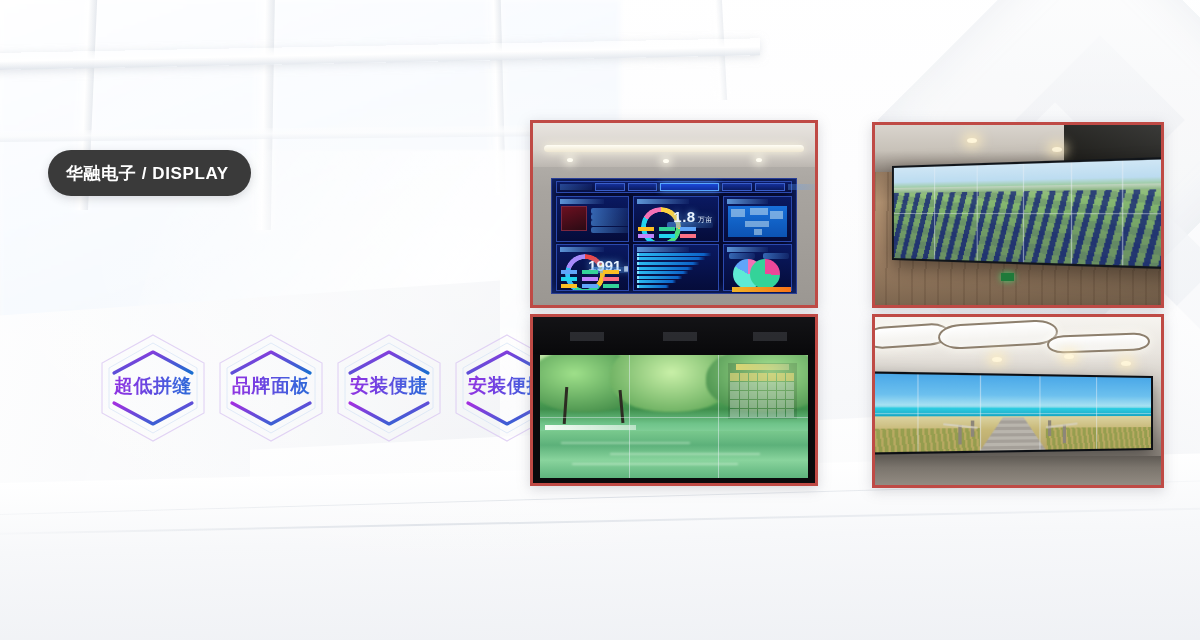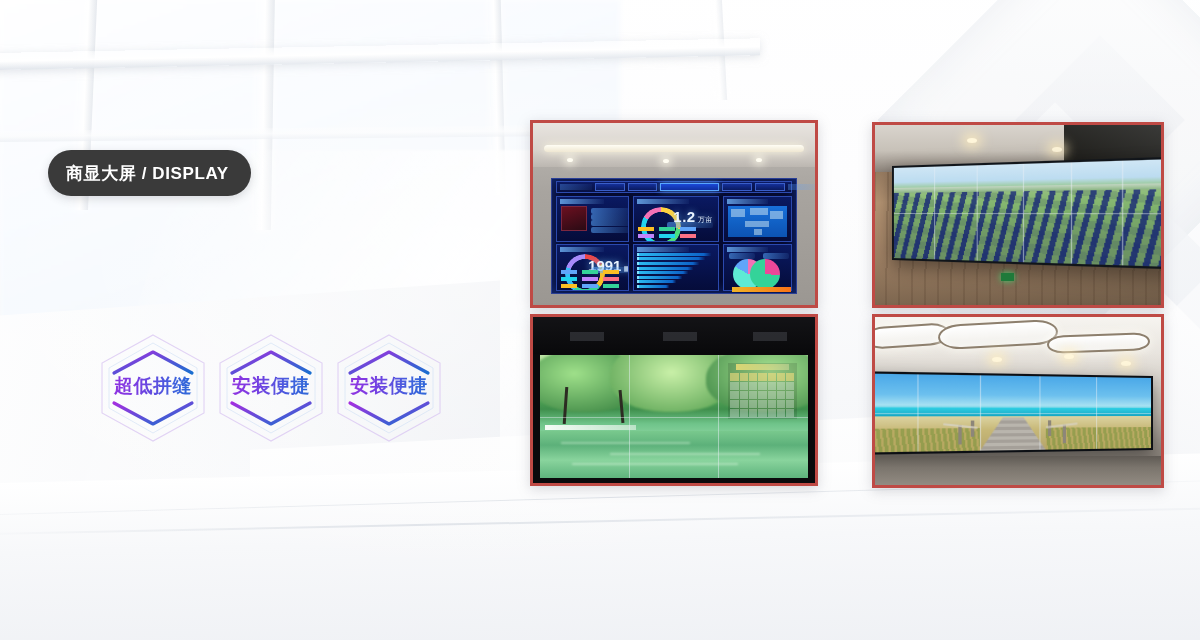--- a/index.html
+++ b/index.html
@@ -294,21 +294,21 @@
     <div class="crys c3"></div>
     <div class="floor"></div>
     <div class="floorline2"></div>
     <div class="floorline"></div>
     <div class="vig"></div>
   </div>
 
   <div class="left">
 
     <div class="pill">
-      <span class="pill-sub">商显大屏 / DISPLAY</span>
+      <span class="pill-sub">华融电子 / DISPLAY</span>
     </div>
 
 
     <div class="hexrow">
 
       <div class="hexcell">
         <svg width="118" height="112" viewBox="0 0 118 112">
           <defs>
             <linearGradient id="gA" x1="0" y1="0" x2="1" y2="1">
               <stop offset="0%" stop-color="#a42fe0"></stop>
@@ -316,20 +316,35 @@
             </linearGradient>
           </defs>
           <polygon points="59,3 110,31 110,81 59,109 8,81 8,31" fill="none" stroke="#d8c4f2" stroke-width="1.1" opacity=".75"></polygon>
           <polygon points="59,11 103,36 103,76 59,101 15,76 15,36" fill="none" stroke="#cfe0f5" stroke-width="1" opacity=".6"></polygon>
           <polyline points="20,41 59,20 98,41" fill="none" stroke="url(#gA)" stroke-width="3.2" stroke-linecap="round" stroke-linejoin="round"></polyline>
           <polyline points="20,71 59,92 98,71" fill="none" stroke="url(#gA)" stroke-width="3.2" stroke-linecap="round" stroke-linejoin="round"></polyline>
         </svg>
         <div class="hextext">超低拼缝</div>
       </div>
 
+      <div class="hexcell">
+        <svg width="118" height="112" viewBox="0 0 118 112">
+          <defs>
+            <linearGradient id="gB" x1="0" y1="0" x2="1" y2="1">
+              <stop offset="0%" stop-color="#a42fe0"></stop>
+                <stop offset="100%" stop-color="#1a6fd0"></stop>
+            </linearGradient>
+          </defs>
+          <polygon points="59,3 110,31 110,81 59,109 8,81 8,31" fill="none" stroke="#d8c4f2" stroke-width="1.1" opacity=".75"></polygon>
+          <polygon points="59,11 103,36 103,76 59,101 15,76 15,36" fill="none" stroke="#cfe0f5" stroke-width="1" opacity=".6"></polygon>
+          <polyline points="20,41 59,20 98,41" fill="none" stroke="url(#gB)" stroke-width="3.2" stroke-linecap="round" stroke-linejoin="round"></polyline>
+          <polyline points="20,71 59,92 98,71" fill="none" stroke="url(#gB)" stroke-width="3.2" stroke-linecap="round" stroke-linejoin="round"></polyline>
+        </svg>
+        <div class="hextext">品牌面板</div>
+      </div>
 
       <div class="hexcell">
         <svg width="118" height="112" viewBox="0 0 118 112">
           <defs>
             <linearGradient id="gC" x1="0" y1="0" x2="1" y2="1">
               <stop offset="0%" stop-color="#a42fe0"></stop>
                 <stop offset="100%" stop-color="#1a6fd0"></stop>
             </linearGradient>
           </defs>
           <polygon points="59,3 110,31 110,81 59,109 8,81 8,31" fill="none" stroke="#d8c4f2" stroke-width="1.1" opacity=".75"></polygon>
@@ -385,21 +400,21 @@
             <div class="kpilabel" style="left:48%;top:26%"></div>
             <div class="kpilabel" style="left:48%;top:40%"></div>
             <div class="kpilabel" style="left:48%;top:54%"></div>
             <div class="kpilabel" style="left:48%;top:68%"></div>
           </div>
 
           <div class="card" style="flex:1.25">
             <div class="card-title"></div>
             <div class="donut d1"></div>
             <div class="kpi">
-              <span>1.2</span><small>万亩</small>
+              <span>1.8</span><small>万亩</small>
             </div>
             <div class="kpilabel" style="right:6%;top:58%;width:46px"></div>
             <div class="legend">
               <span class="lg y"></span>
               <span class="lg g"></span>
               <span class="lg b"></span>
               <span class="lg p"></span>
               <span class="lg c"></span>
               <span class="lg r"></span>
             </div>

